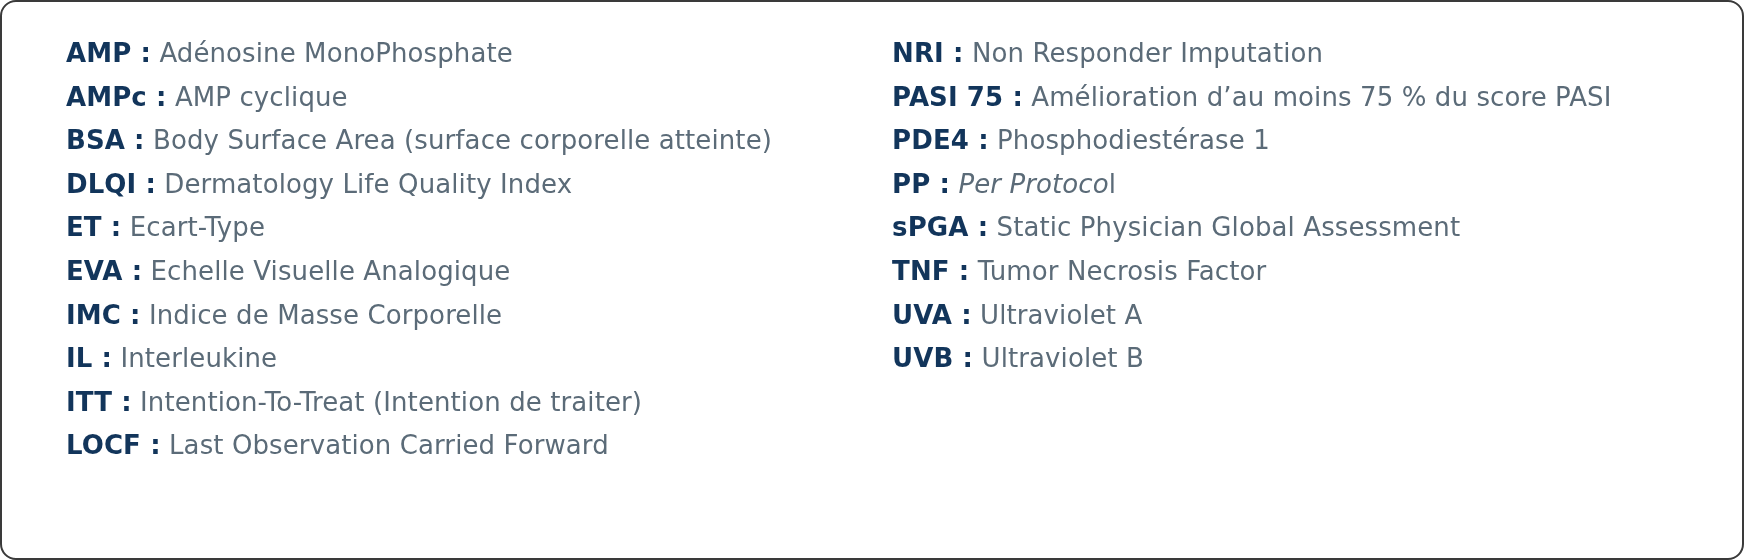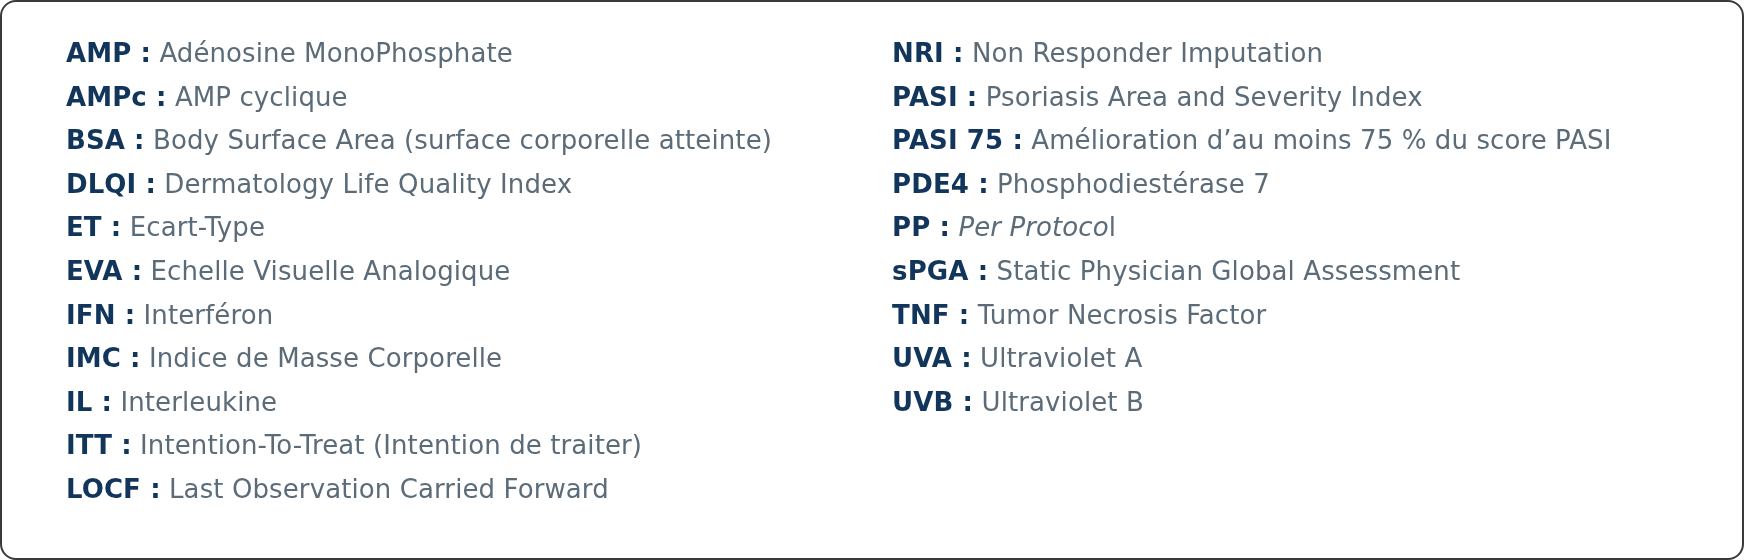--- a/index.html
+++ b/index.html
@@ -86,24 +86,20 @@
       </div>
       <div class="entry">
         <span class="abbr">ET :</span>
         <span class="def">Ecart-Type</span>
       </div>
       <div class="entry">
         <span class="abbr">EVA :</span>
         <span class="def">Echelle Visuelle Analogique</span>
       </div>
       <div class="entry">
-        <span class="abbr">IFN :</span>
-        <span class="def">Interféron</span>
-      </div>
-      <div class="entry">
         <span class="abbr">IMC :</span>
         <span class="def">Indice de Masse Corporelle</span>
       </div>
       <div class="entry">
         <span class="abbr">IL :</span>
         <span class="def">Interleukine</span>
       </div>
       <div class="entry">
         <span class="abbr">ITT :</span>
         <span class="def">Intention-To-Treat (Intention de traiter)</span>
@@ -113,30 +109,26 @@
         <span class="def">Last Observation Carried Forward</span>
       </div>
     </div>
 
     <div class="col col-right">
       <div class="entry">
         <span class="abbr">NRI :</span>
         <span class="def">Non Responder Imputation</span>
       </div>
       <div class="entry">
-        <span class="abbr">PASI :</span>
-        <span class="def">Psoriasis Area and Severity Index</span>
-      </div>
-      <div class="entry">
         <span class="abbr">PASI 75 :</span>
         <span class="def">Amélioration d’au moins 75 % du score PASI</span>
       </div>
       <div class="entry">
         <span class="abbr">PDE4 :</span>
-        <span class="def">Phosphodiestérase 7</span>
+        <span class="def">Phosphodiestérase 1</span>
       </div>
       <div class="entry">
         <span class="abbr">PP :</span>
         <span class="def italic-lead"><i>Per Protoco</i><span>l</span></span>
       </div>
       <div class="entry">
         <span class="abbr">sPGA :</span>
         <span class="def">Static Physician Global Assessment</span>
       </div>
       <div class="entry">

